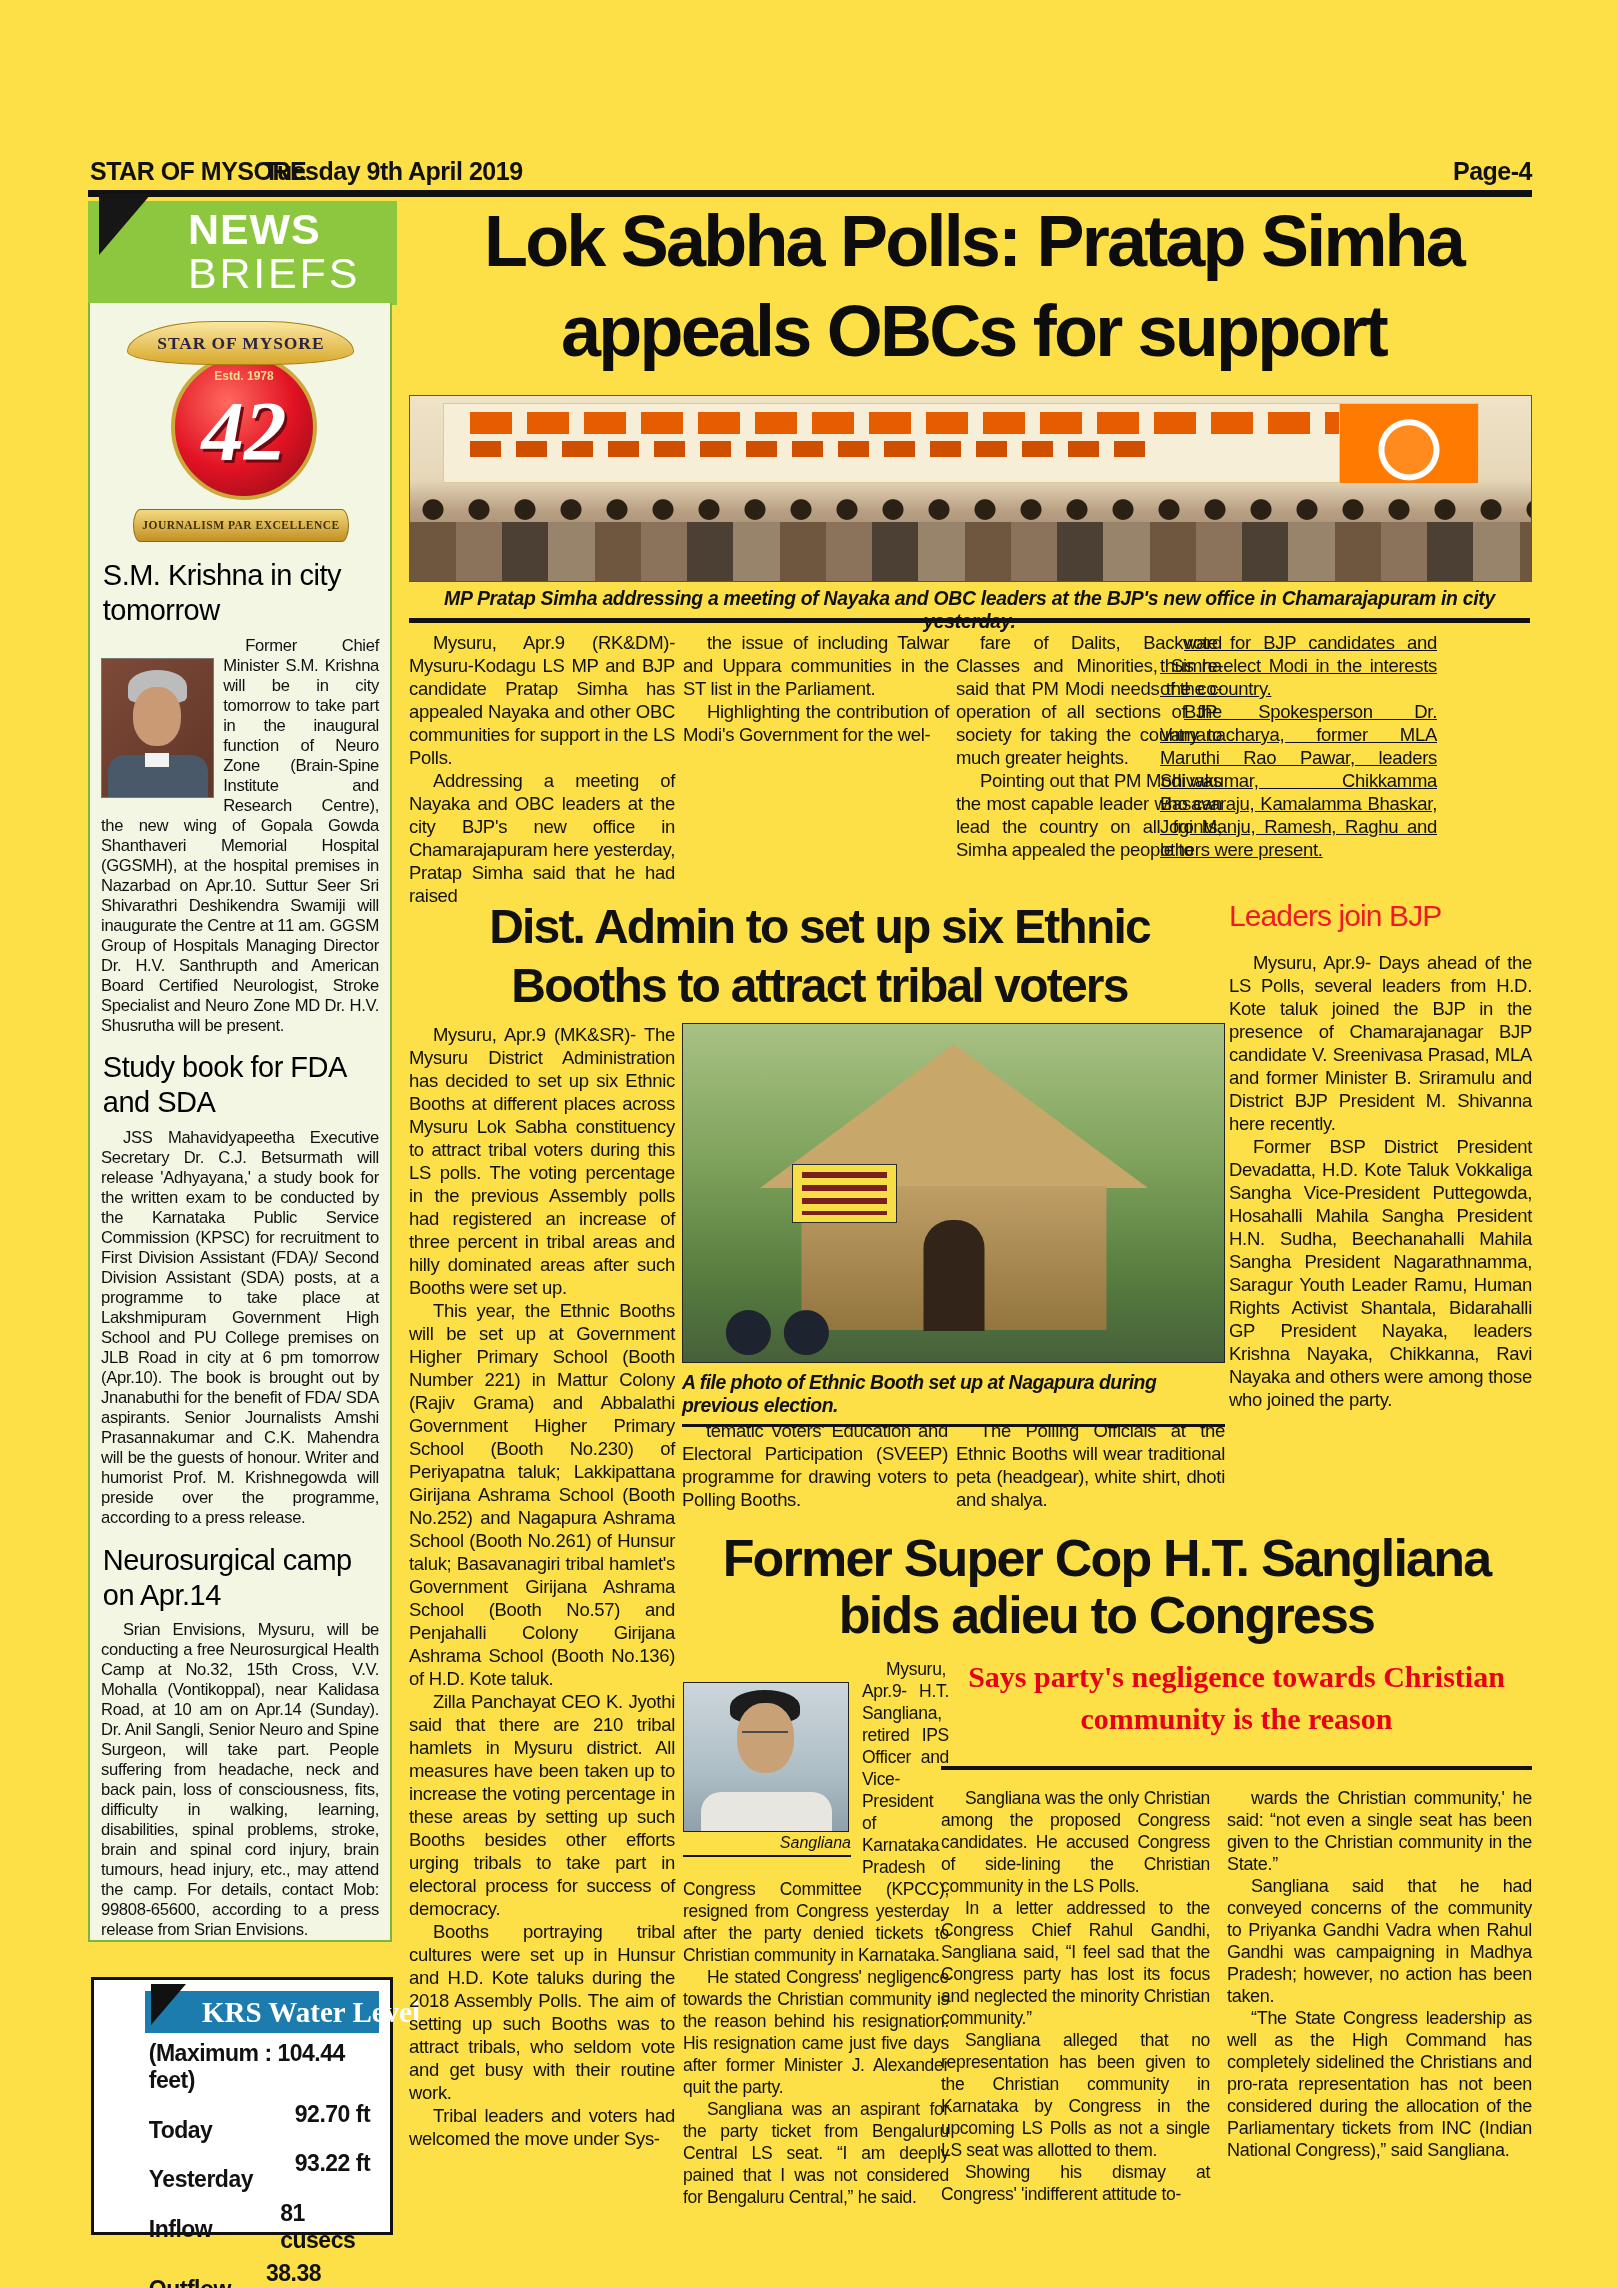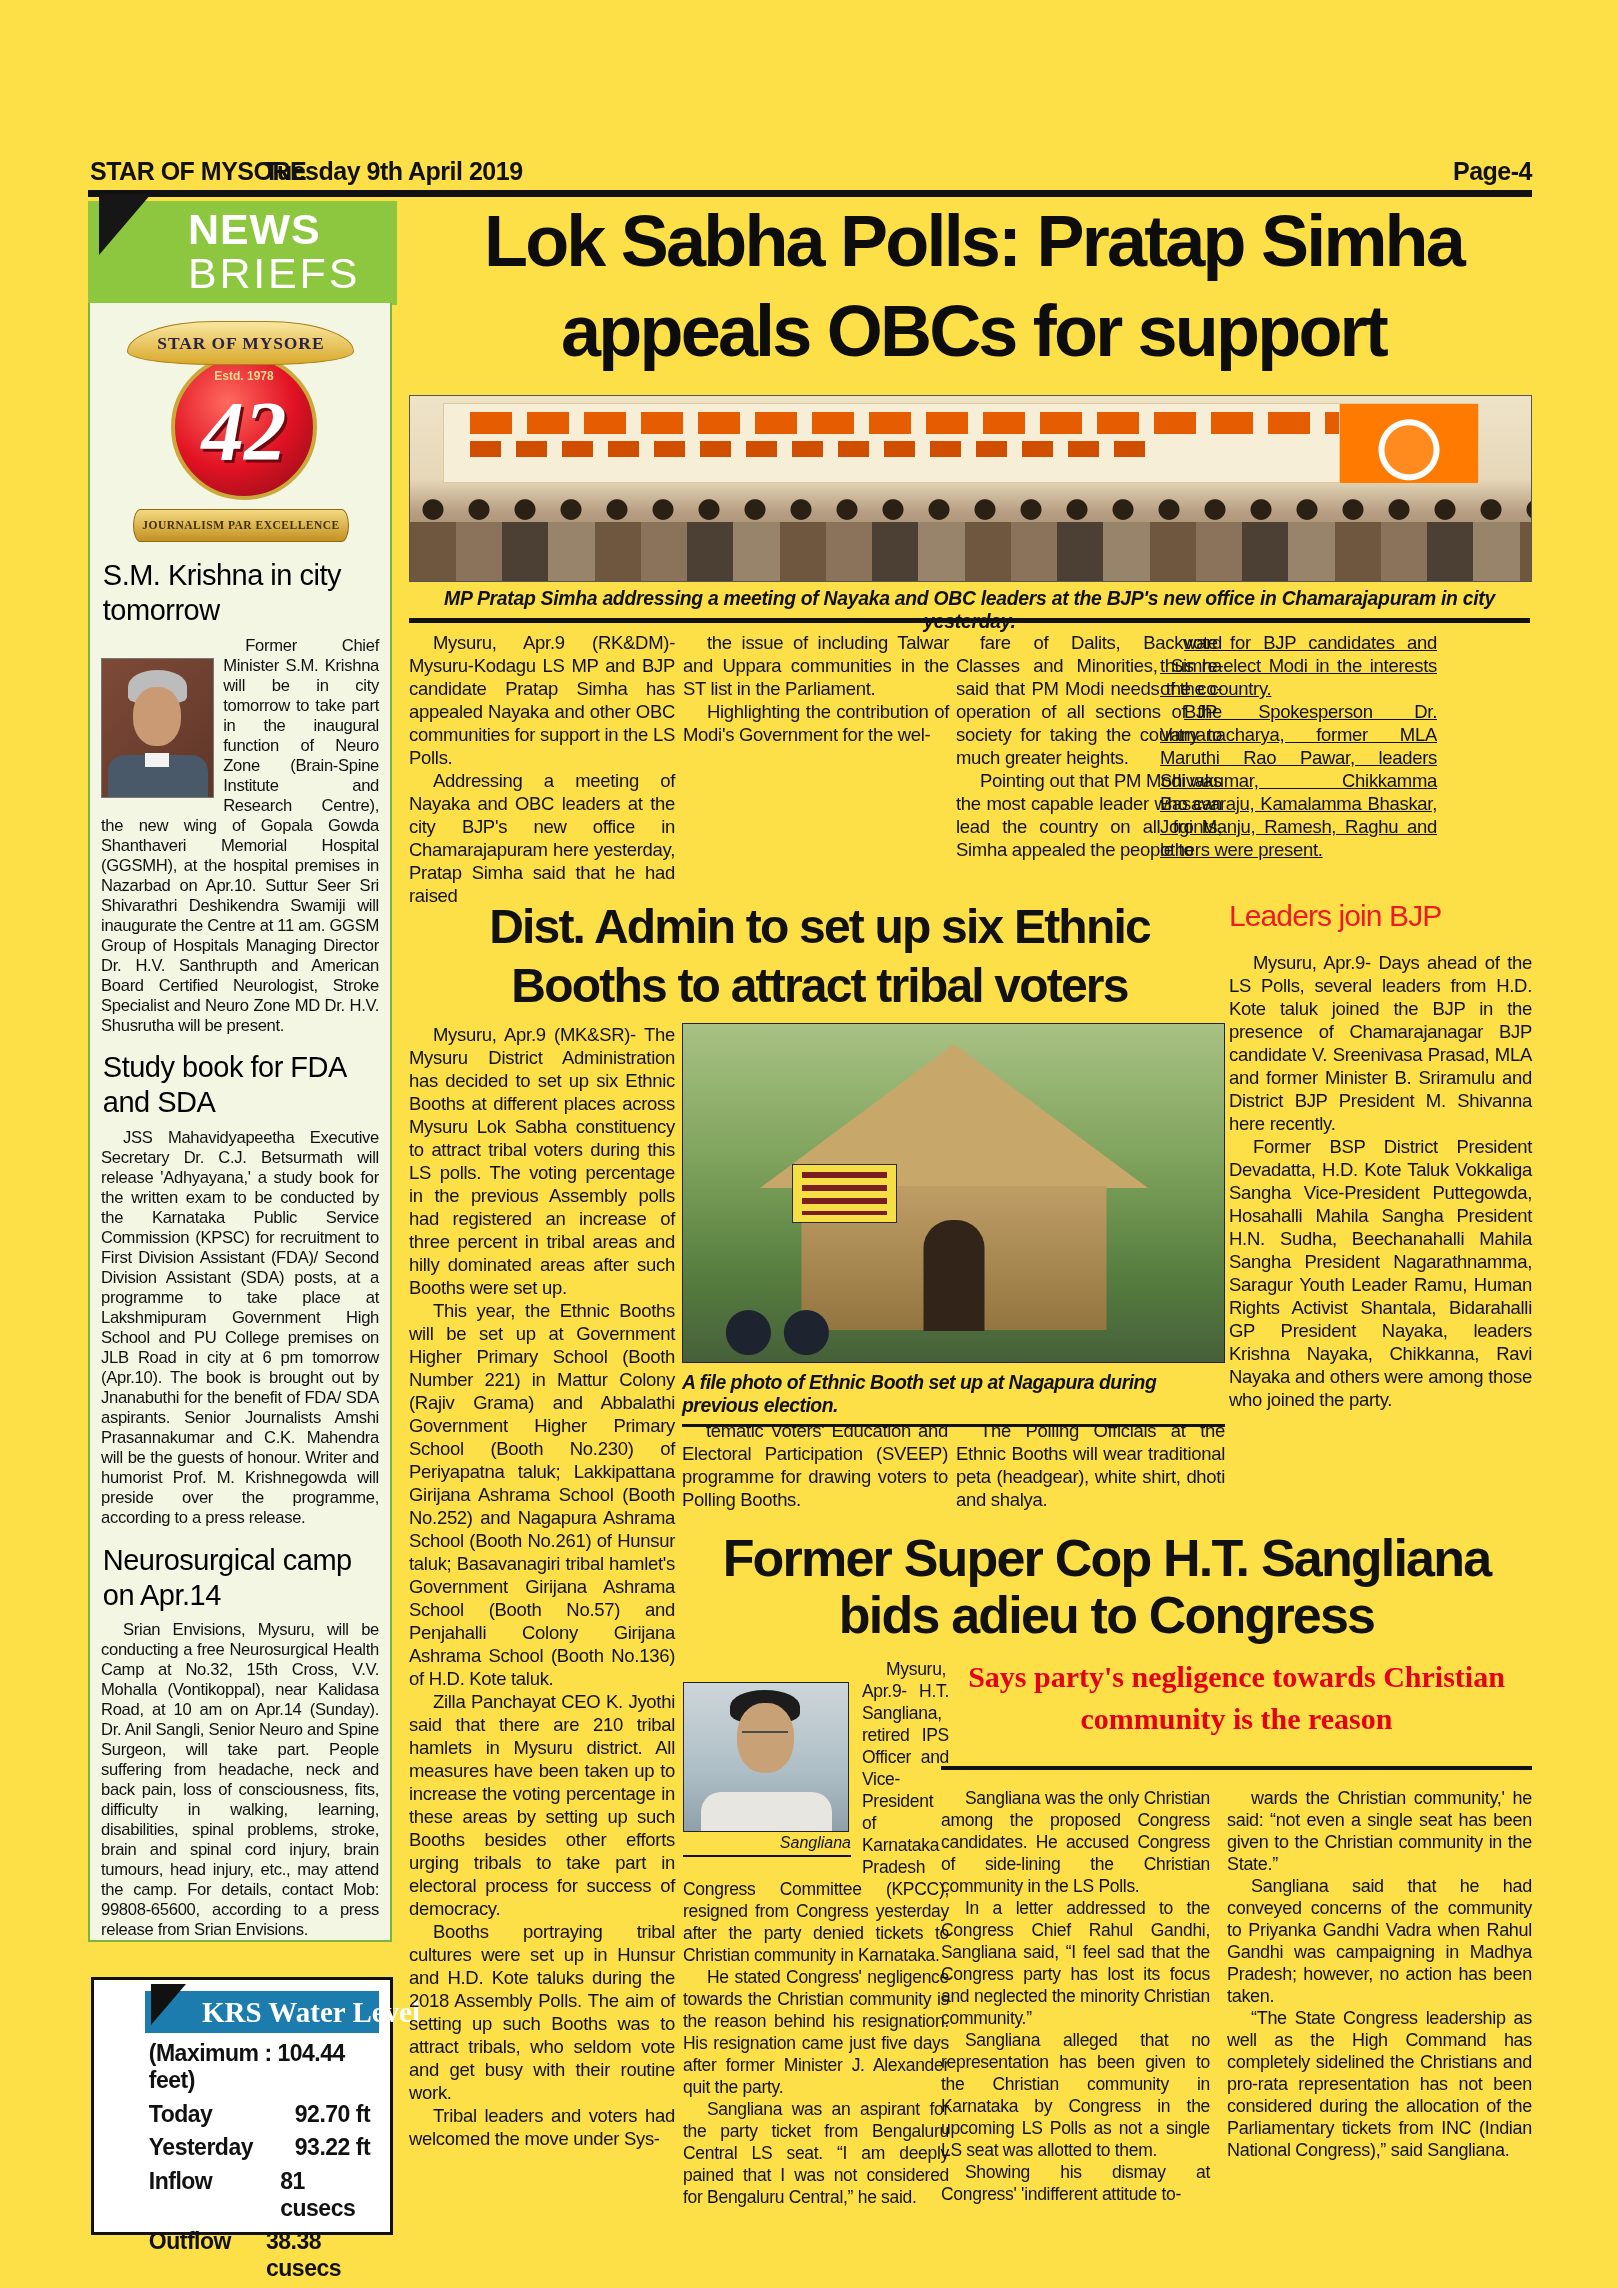--- a/index.html
+++ b/index.html
@@ -48,21 +48,21 @@
   .kf-body{position:absolute;left:5.5px;bottom:0;width:100px;height:42px;background:#49596a;border-radius:16.6px 16.6px 0 0;}
   .kf-collar{position:absolute;left:43px;bottom:29.5px;width:24px;height:14px;background:#f2f2f2;}
 
   
   .krs-box{position:absolute;left:91px;top:1977px;width:302px;height:258px;border:3.7px solid #111;background:#fff;box-sizing:border-box;padding-left:40px;}
   .krs-header{position:relative;margin:11px 11px 3.7px;height:42px;background:#1d7cae;}
   .krs-flag{position:absolute;left:5.5px;top:-7.4px;width:0;height:0;border-top:41px solid #111;border-right:35px solid transparent;}
   .krs-title{font-family:"Liberation Serif",serif;font-weight:bold;font-size:29px;color:#fff;line-height:42px;padding-left:57px;white-space:nowrap;}
   .krs-max{margin:7.4px 14.8px 1.8px;font-weight:bold;font-size:23px;letter-spacing:-0.5px;}
   .krs-row{display:flex;margin:6.5px 14.8px;font-weight:bold;font-size:23px;letter-spacing:-0.5px;}
-  .krs-row .lbl{width:146px;}
+  .krs-row .lbl{width:146px;margin-top:16px;}
 
   
   .a1-headline{position:absolute;left:415px;top:196px;width:1117px;text-align:center;font-weight:bold;
       font-size:72px;line-height:90px;letter-spacing:-2.8px;color:#0d0d0d;}
   .a1-photo{position:absolute;left:409px;top:395px;width:1121px;height:185px;margin:0;border:0.9px solid #555;
       background:linear-gradient(180deg,#efe3c8 0%,#e6d7b8 45%,#b9a084 62%,#7d6a58 100%);overflow:hidden;}
   .ph-banner{position:absolute;left:33px;top:7.4px;width:932px;height:78px;background:#f6eed6;border:0.9px solid #dcc9:a0;border:0.9px solid #dcc9a0;}
   .ph-bline{height:22px;margin:7.4px 26px 0;background:repeating-linear-gradient(90deg,#e65c00 0 42px,rgba(0,0,0,0) 42px 57px);}
   .ph-bline.short{height:15.7px;margin-right:222px;background:repeating-linear-gradient(90deg,#cf4e00 0 31px,rgba(0,0,0,0) 31px 46px);}
   .ph-flag{position:absolute;right:52px;top:7.4px;width:138px;height:79px;border:0.9px solid #e0d0a8;

